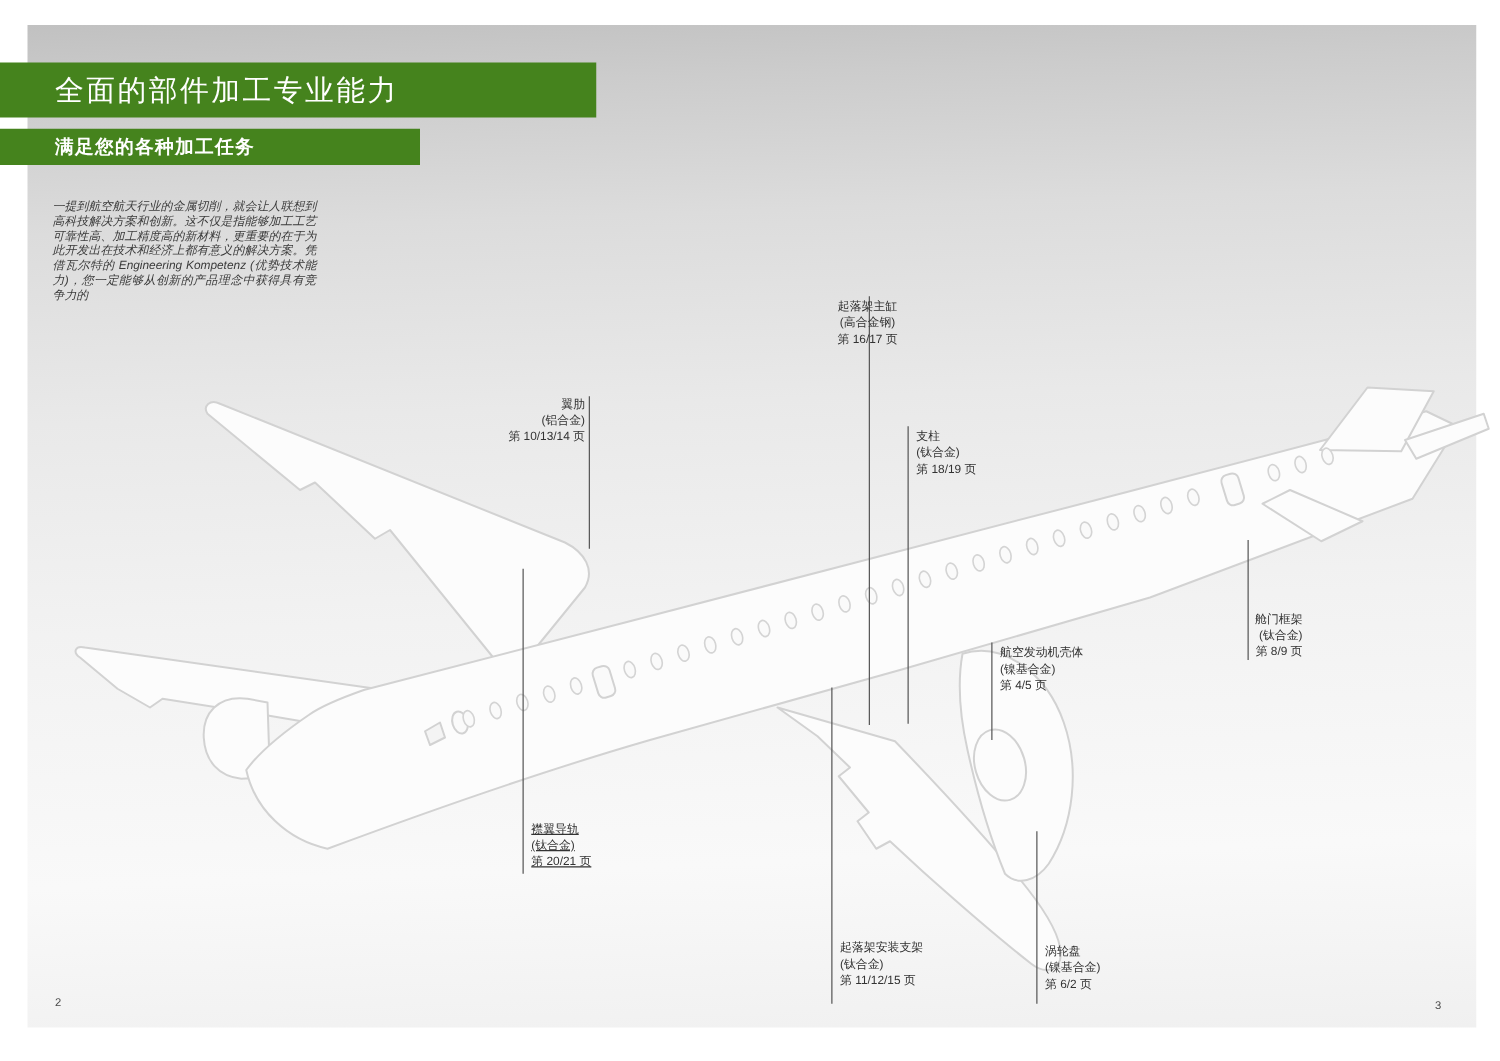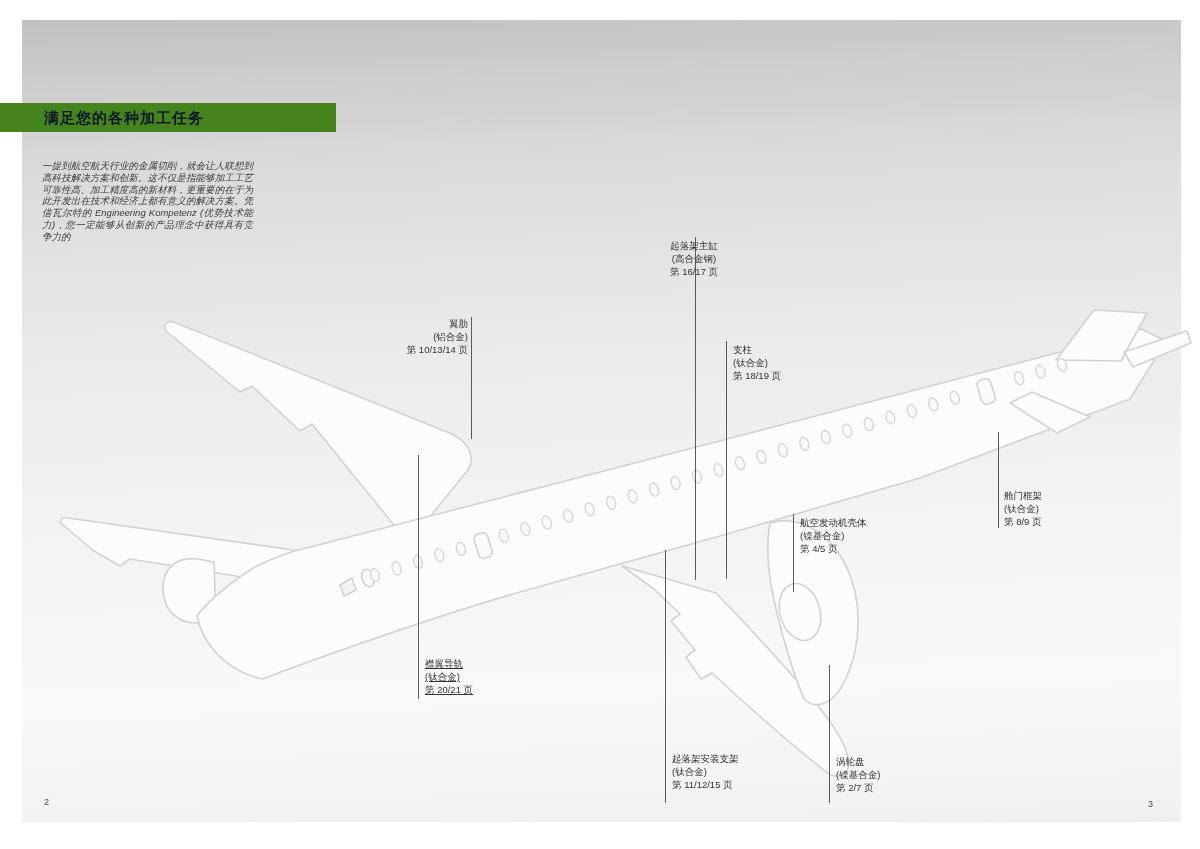--- a/index.html
+++ b/index.html
@@ -27,21 +27,21 @@
   }
   .bar1 h1{
     margin:0 0 0 44px;color:#fff;font-size:23px;font-weight:400;
     letter-spacing:2px;line-height:1;
   }
   .bar2{
     position:absolute;left:0;top:103px;width:336px;height:29px;
     background:#45831d;z-index:5;display:flex;align-items:center;
   }
   .bar2 h2{
-    margin:0 0 0 44px;color:#0f172a;font-size:15px;font-weight:600;
+    margin:0 0 0 44px;color:#ffffff;font-size:15px;font-weight:600;
     letter-spacing:1px;line-height:1;
   }
 
   
   .col{
     position:absolute;top:160px;width:211px;z-index:5;
     font-size:9.5px;line-height:11.8px;color:#3a3a3a;text-align:justify;
   }
   .col1{left:42px;font-style:italic;}
   .col2{left:268px;}
@@ -50,21 +50,21 @@
   .callout{
     position:absolute;z-index:6;color:#333;font-size:9.5px;line-height:13px;
     white-space:nowrap;
   }
   .callout .c-name{color:#2f2f2f;}
   .cline{position:absolute;width:1px;background:#5a5a5a;z-index:6;}
 
   .co1{right:732px;top:317px;text-align:right;}   .l1{left:471px;top:317px;height:122px;}
   .co2{left:670px;top:239px;text-align:center;}                     .l2{left:695px;top:237px;height:343px;}
   .co3{left:733px;top:343px;}                     .l3{left:726px;top:341px;height:238px;}
-  .co4{left:1004px;top:489px;}                    .l4{left:998px;top:432px;height:96px;}
+  .co4{left:1004px;top:489px;text-align:right;}                    .l4{left:998px;top:432px;height:96px;}
   .co5{left:800px;top:516px;}                     .l5{left:793px;top:514px;height:78px;}
   .co6{left:425px;top:657px;text-decoration:underline;}                     .l6{left:418px;top:455px;height:244px;}
   .co7{left:672px;top:752px;}                     .l7{left:665px;top:550px;height:253px;}
   .co8{left:836px;top:755px;}                     .l8{left:829px;top:665px;height:138px;}
 
   .pn{position:absolute;z-index:5;font-size:9px;color:#4a4a4a;}
   .pn-left{left:44px;top:797px;}
   .pn-right{left:1148px;top:799px;}
 </style>
 </head>
@@ -138,20 +138,23 @@
           <ellipse cx="911.7" cy="410.9" rx="4.3" ry="6.6" transform="rotate(-17 911.7 410.9)"></ellipse>
           <ellipse cx="933.2" cy="404.4" rx="4.3" ry="6.6" transform="rotate(-17 933.2 404.4)"></ellipse>
           <ellipse cx="954.7" cy="397.8" rx="4.3" ry="6.6" transform="rotate(-17 954.7 397.8)"></ellipse>
           <ellipse cx="1019.1" cy="378.1" rx="4.3" ry="6.6" transform="rotate(-17 1019.1 378.1)"></ellipse>
           <ellipse cx="1040.5" cy="371.6" rx="4.3" ry="6.6" transform="rotate(-17 1040.5 371.6)"></ellipse>
           <ellipse cx="1062.0" cy="365.0" rx="4.3" ry="6.6" transform="rotate(-17 1062.0 365.0)"></ellipse>
         </g>
     </g>
   </svg>
 
+  <div class="bar1">
+    <h1>全面的部件加工专业能力</h1>
+  </div>
   <div class="bar2">
     <h2>满足您的各种加工任务</h2>
   </div>
 
   <div class="col col1">一提到航空航天行业的金属切削，就会让人联想到高科技解决方案和创新。这不仅是指能够加工工艺可靠性高、加工精度高的新材料，更重要的在于为此开发出在技术和经济上都有意义的解决方案。凭借瓦尔特的 Engineering Kompetenz (优势技术能力)，您一定能够从创新的产品理念中获得具有竞争力的</div>
 
   <div class="cline l1"></div>
   <div class="cline l2"></div>
   <div class="cline l3"></div>
   <div class="cline l4"></div>
@@ -191,19 +194,19 @@
     <div class="c-page">第 20/21 页</div>
   </div>
   <div class="callout co7">
     <div class="c-name">起落架安装支架</div>
     <div class="c-mat">(钛合金)</div>
     <div class="c-page">第 11/12/15 页</div>
   </div>
   <div class="callout co8">
     <div class="c-name">涡轮盘</div>
     <div class="c-mat">(镍基合金)</div>
-    <div class="c-page">第 2/7 页</div>
+    <div class="c-page">第 6/2 页</div>
   </div>
 
   <div class="pn pn-left">2</div>
   <div class="pn pn-right">3</div>
 
 </div>
 
 </body></html>

